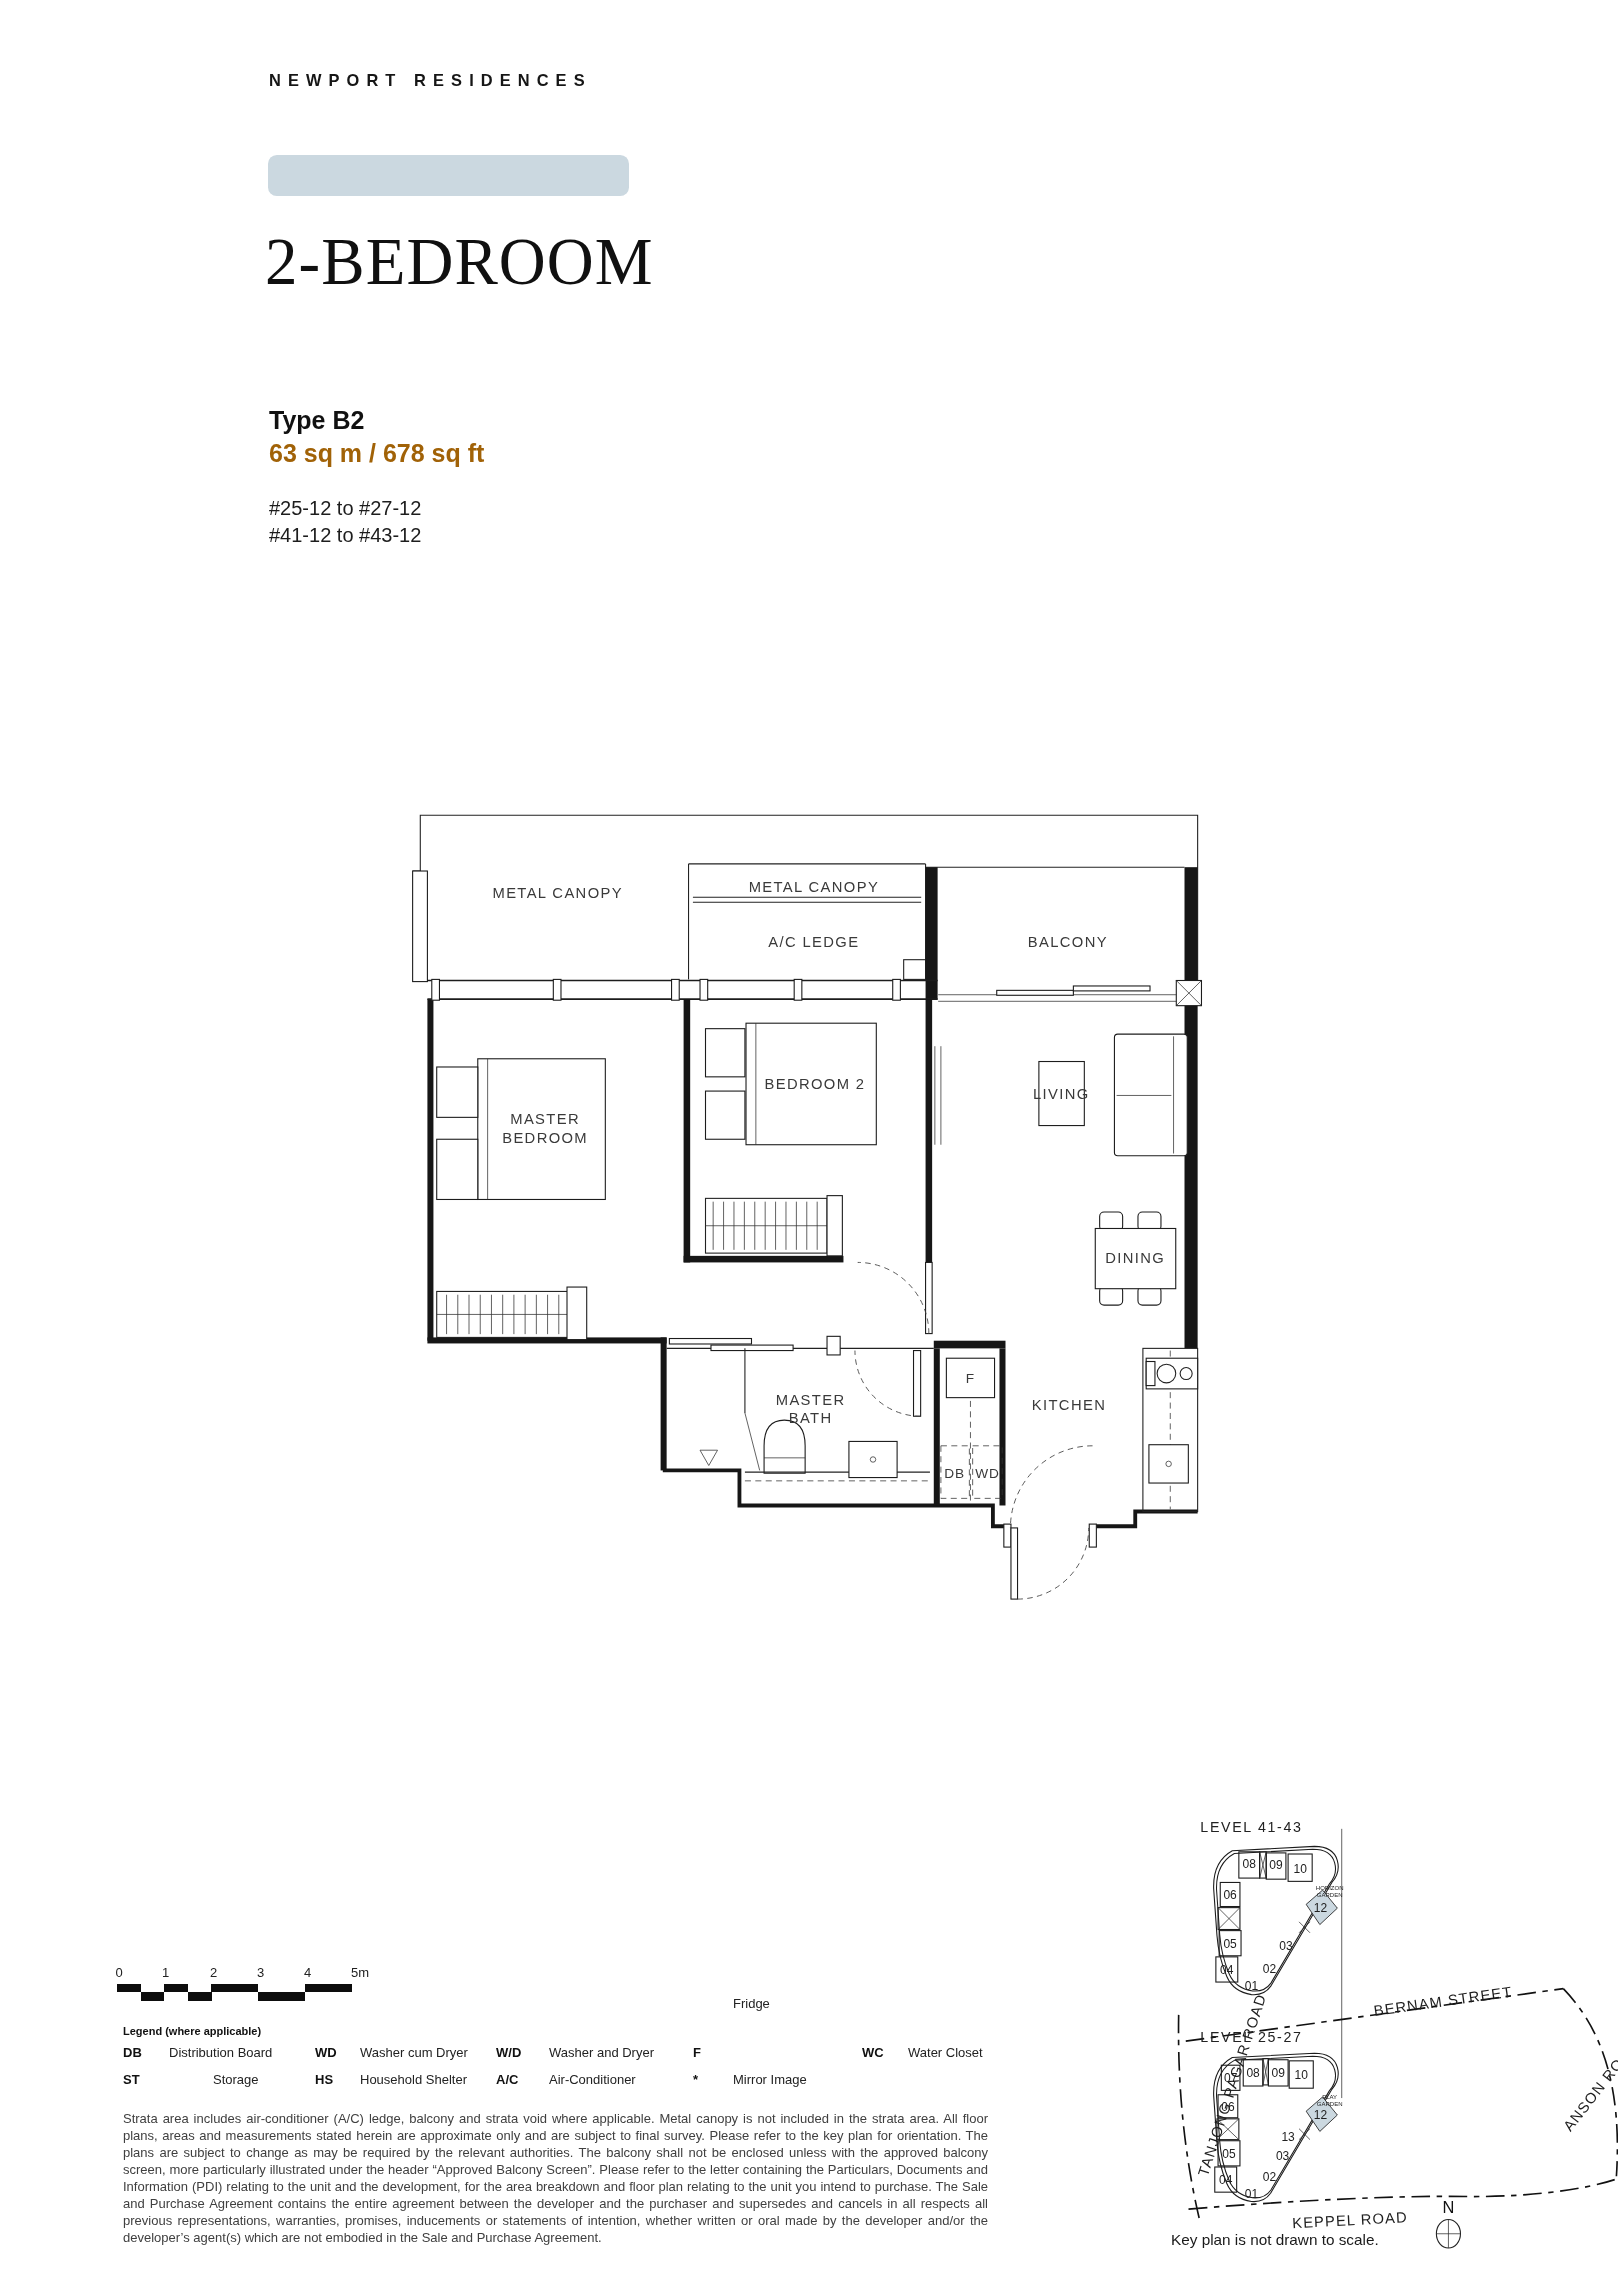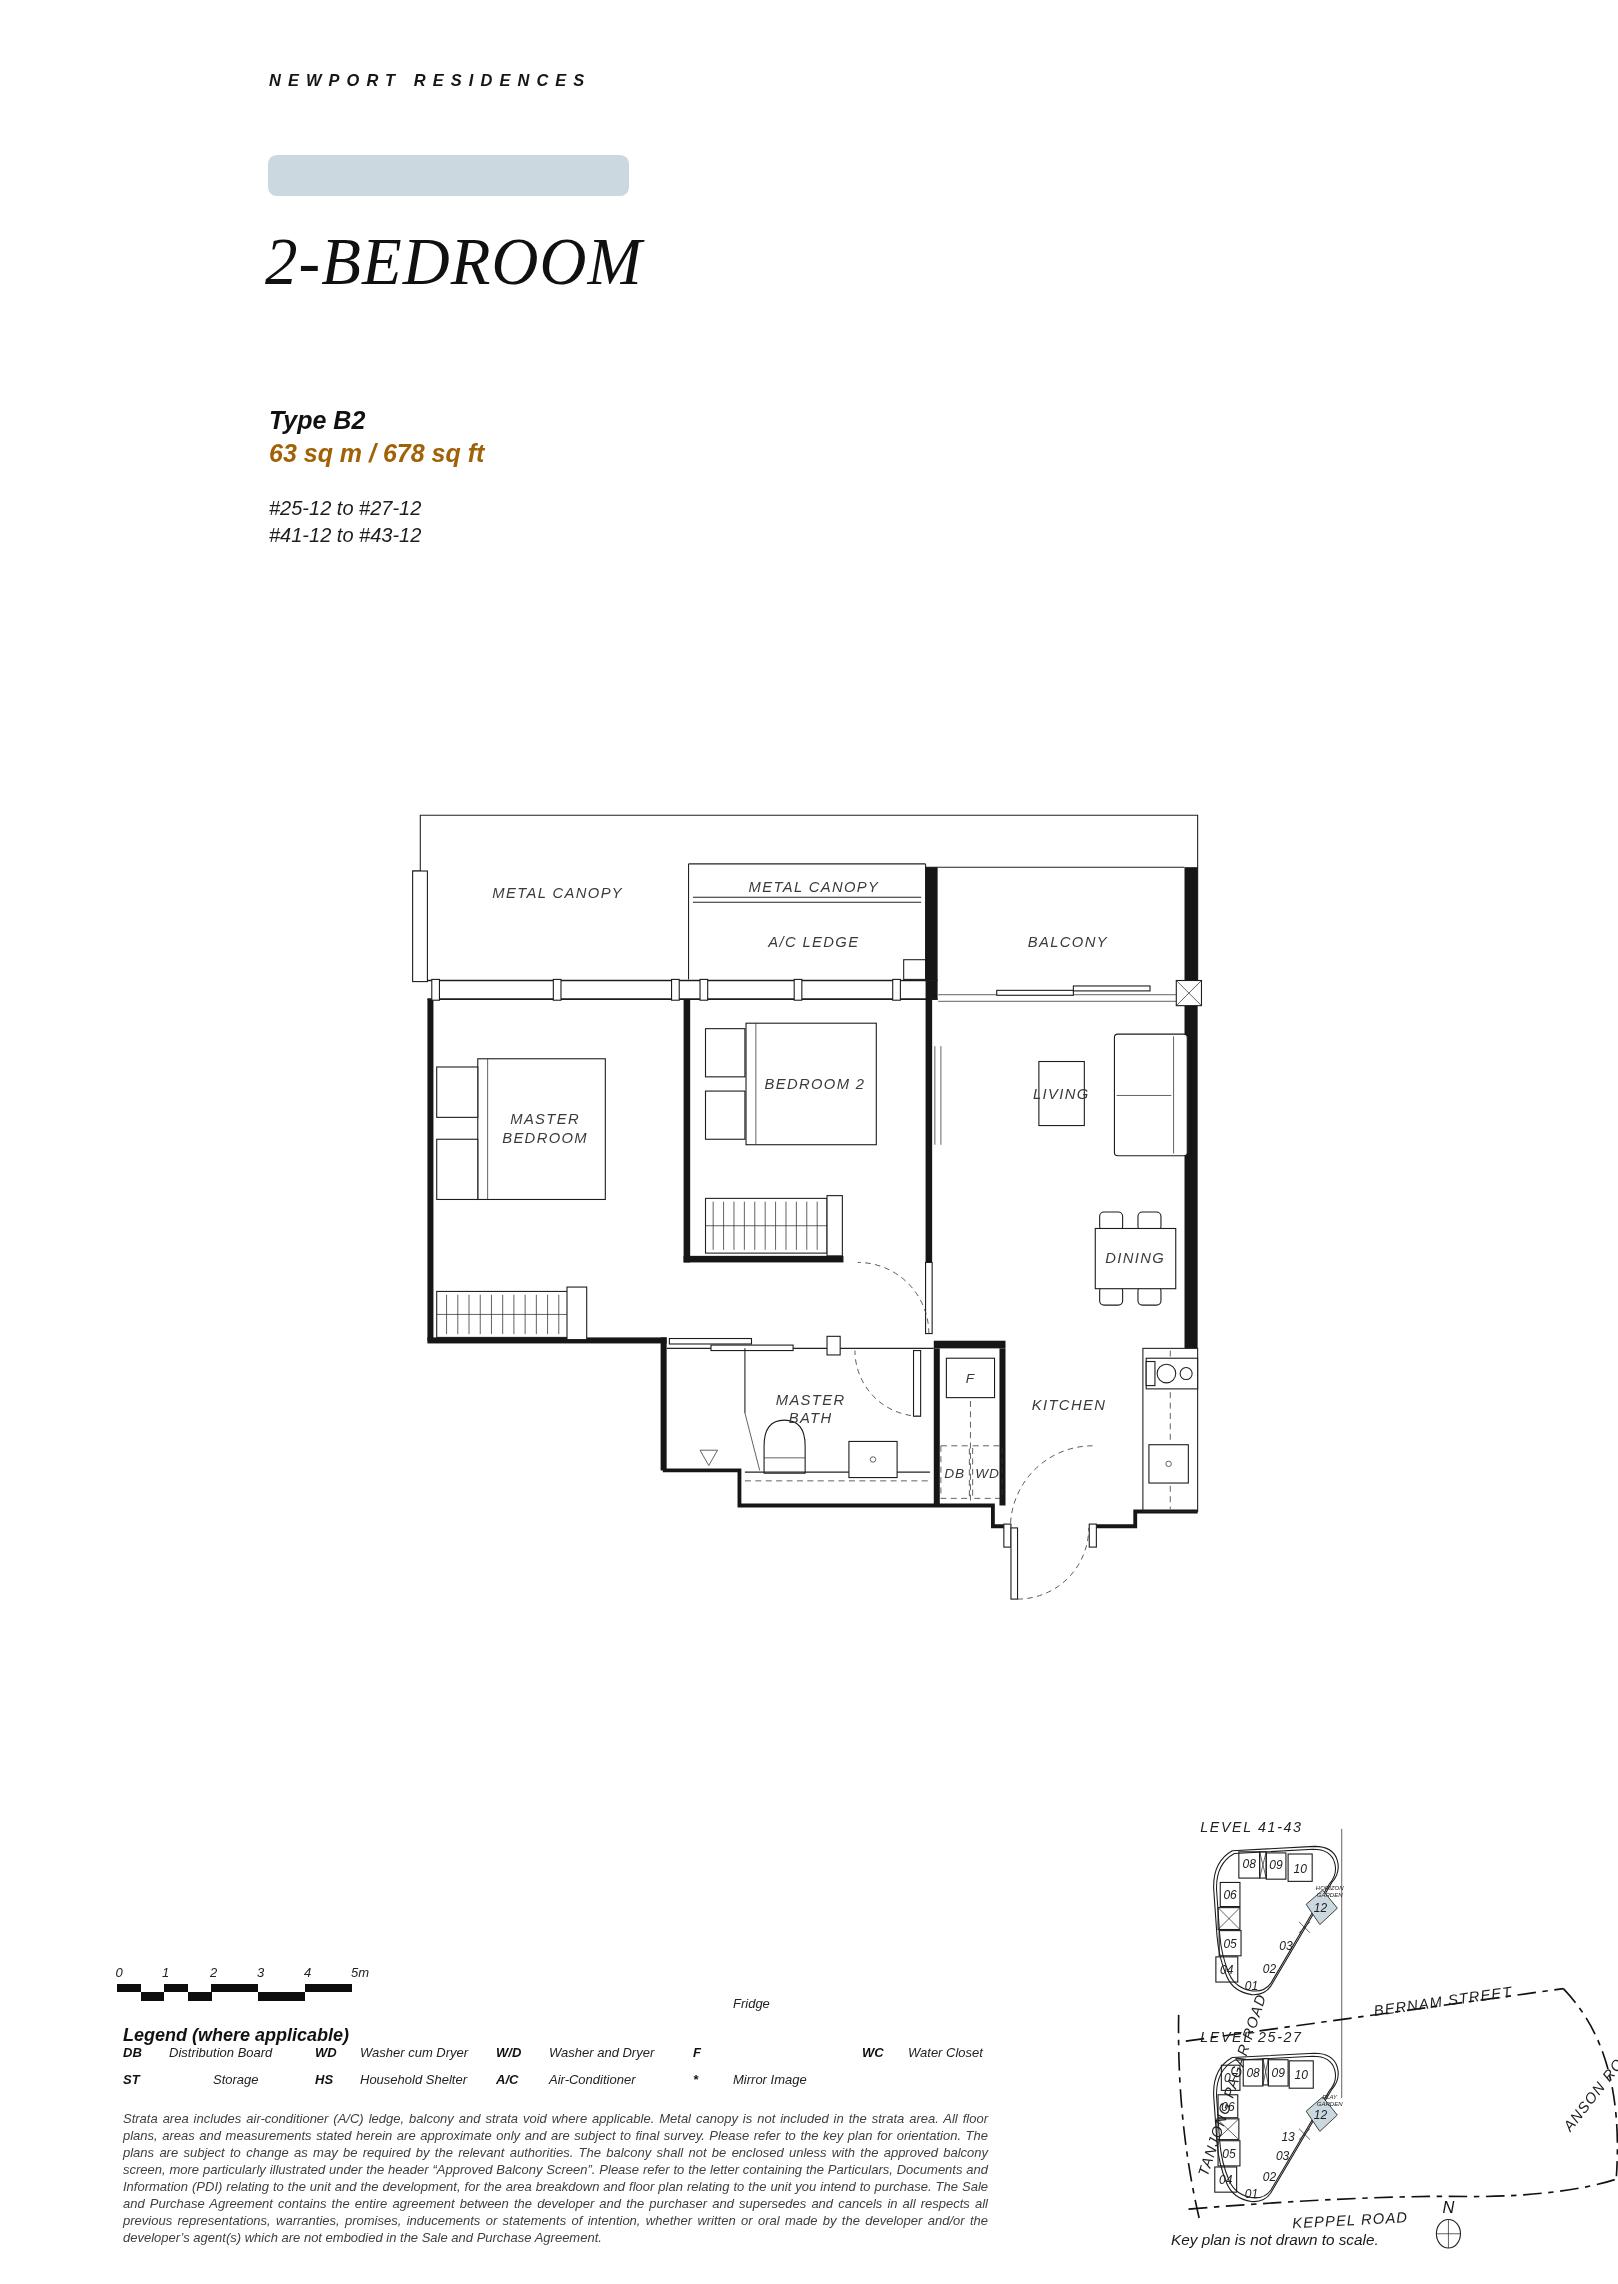--- a/index.html
+++ b/index.html
@@ -1,35 +1,35 @@
 <!DOCTYPE html>
 <html style="font-size:8.8px"><head>
 <meta charset="utf-8">
 <style>
   html,body{margin:0;padding:0;background:#fff;}
   .page{position:relative;width:1618px;height:2284px;background:#ffffff;overflow:hidden;
-        font-family:"Liberation Sans",sans-serif;color:#1c1c1c;font-style:italic;}
+        font-family:"Liberation Sans",sans-serif;color:#1c1c1c;}
   .abs{position:absolute;}
   
   .brand{left:269px;top:71px;font-size:16.4px;font-weight:700;letter-spacing:7.1px;color:#161616;}
   .accent-bar{left:268px;top:155px;width:361px;height:41px;border-radius:8.8px;}
   .page-title{left:265px;top:223px;font-family:"Liberation Serif",serif;font-size:67px;
               font-weight:500;letter-spacing:1.1px;color:#101010;transform:scaleX(.97);transform-origin:left;}
   .unit-type{left:269px;top:406px;font-size:25px;font-weight:700;color:#111;}
   .unit-area{left:269px;top:439px;font-size:25px;font-weight:700;color:#a16207;}
   .stack1{left:269px;top:497px;font-size:20px;color:#1d1d1d;}
   .stack2{left:269px;top:524px;font-size:20px;color:#1d1d1d;}
   
   .plan{left:356px;top:767px;width:849px;height:958px;}
   
   .scalebar{left:117px;top:1965px;width:252px;height:43px;}
   .tick{position:absolute;top:0;font-size:13px;color:#222;}
   .blk{position:absolute;background:#0d0d0d;height:8.8px;}
   
-  .leg-title{left:123px;top:2025px;font-size:18px;font-weight:700;color:#111;}
+  .leg-title{left:123px;top:2025px;font-size:11px;font-weight:700;color:#111;}
   .leg-abbr{font-size:13px;font-weight:700;color:#111;}
   .leg-label{font-size:13px;color:#222;}
   
   .disclaimer{left:123px;top:2110px;width:865px;font-size:13px;line-height:17px;
               text-align:justify;color:#404040;}
   
   .keyplan{left:1150px;top:1796px;width:471px;height:487px;}
   
   svg text{font-family:"Liberation Sans",sans-serif;}
   .rm{font-size:27px;letter-spacing:2.5px;fill:#3a3a3a;}

